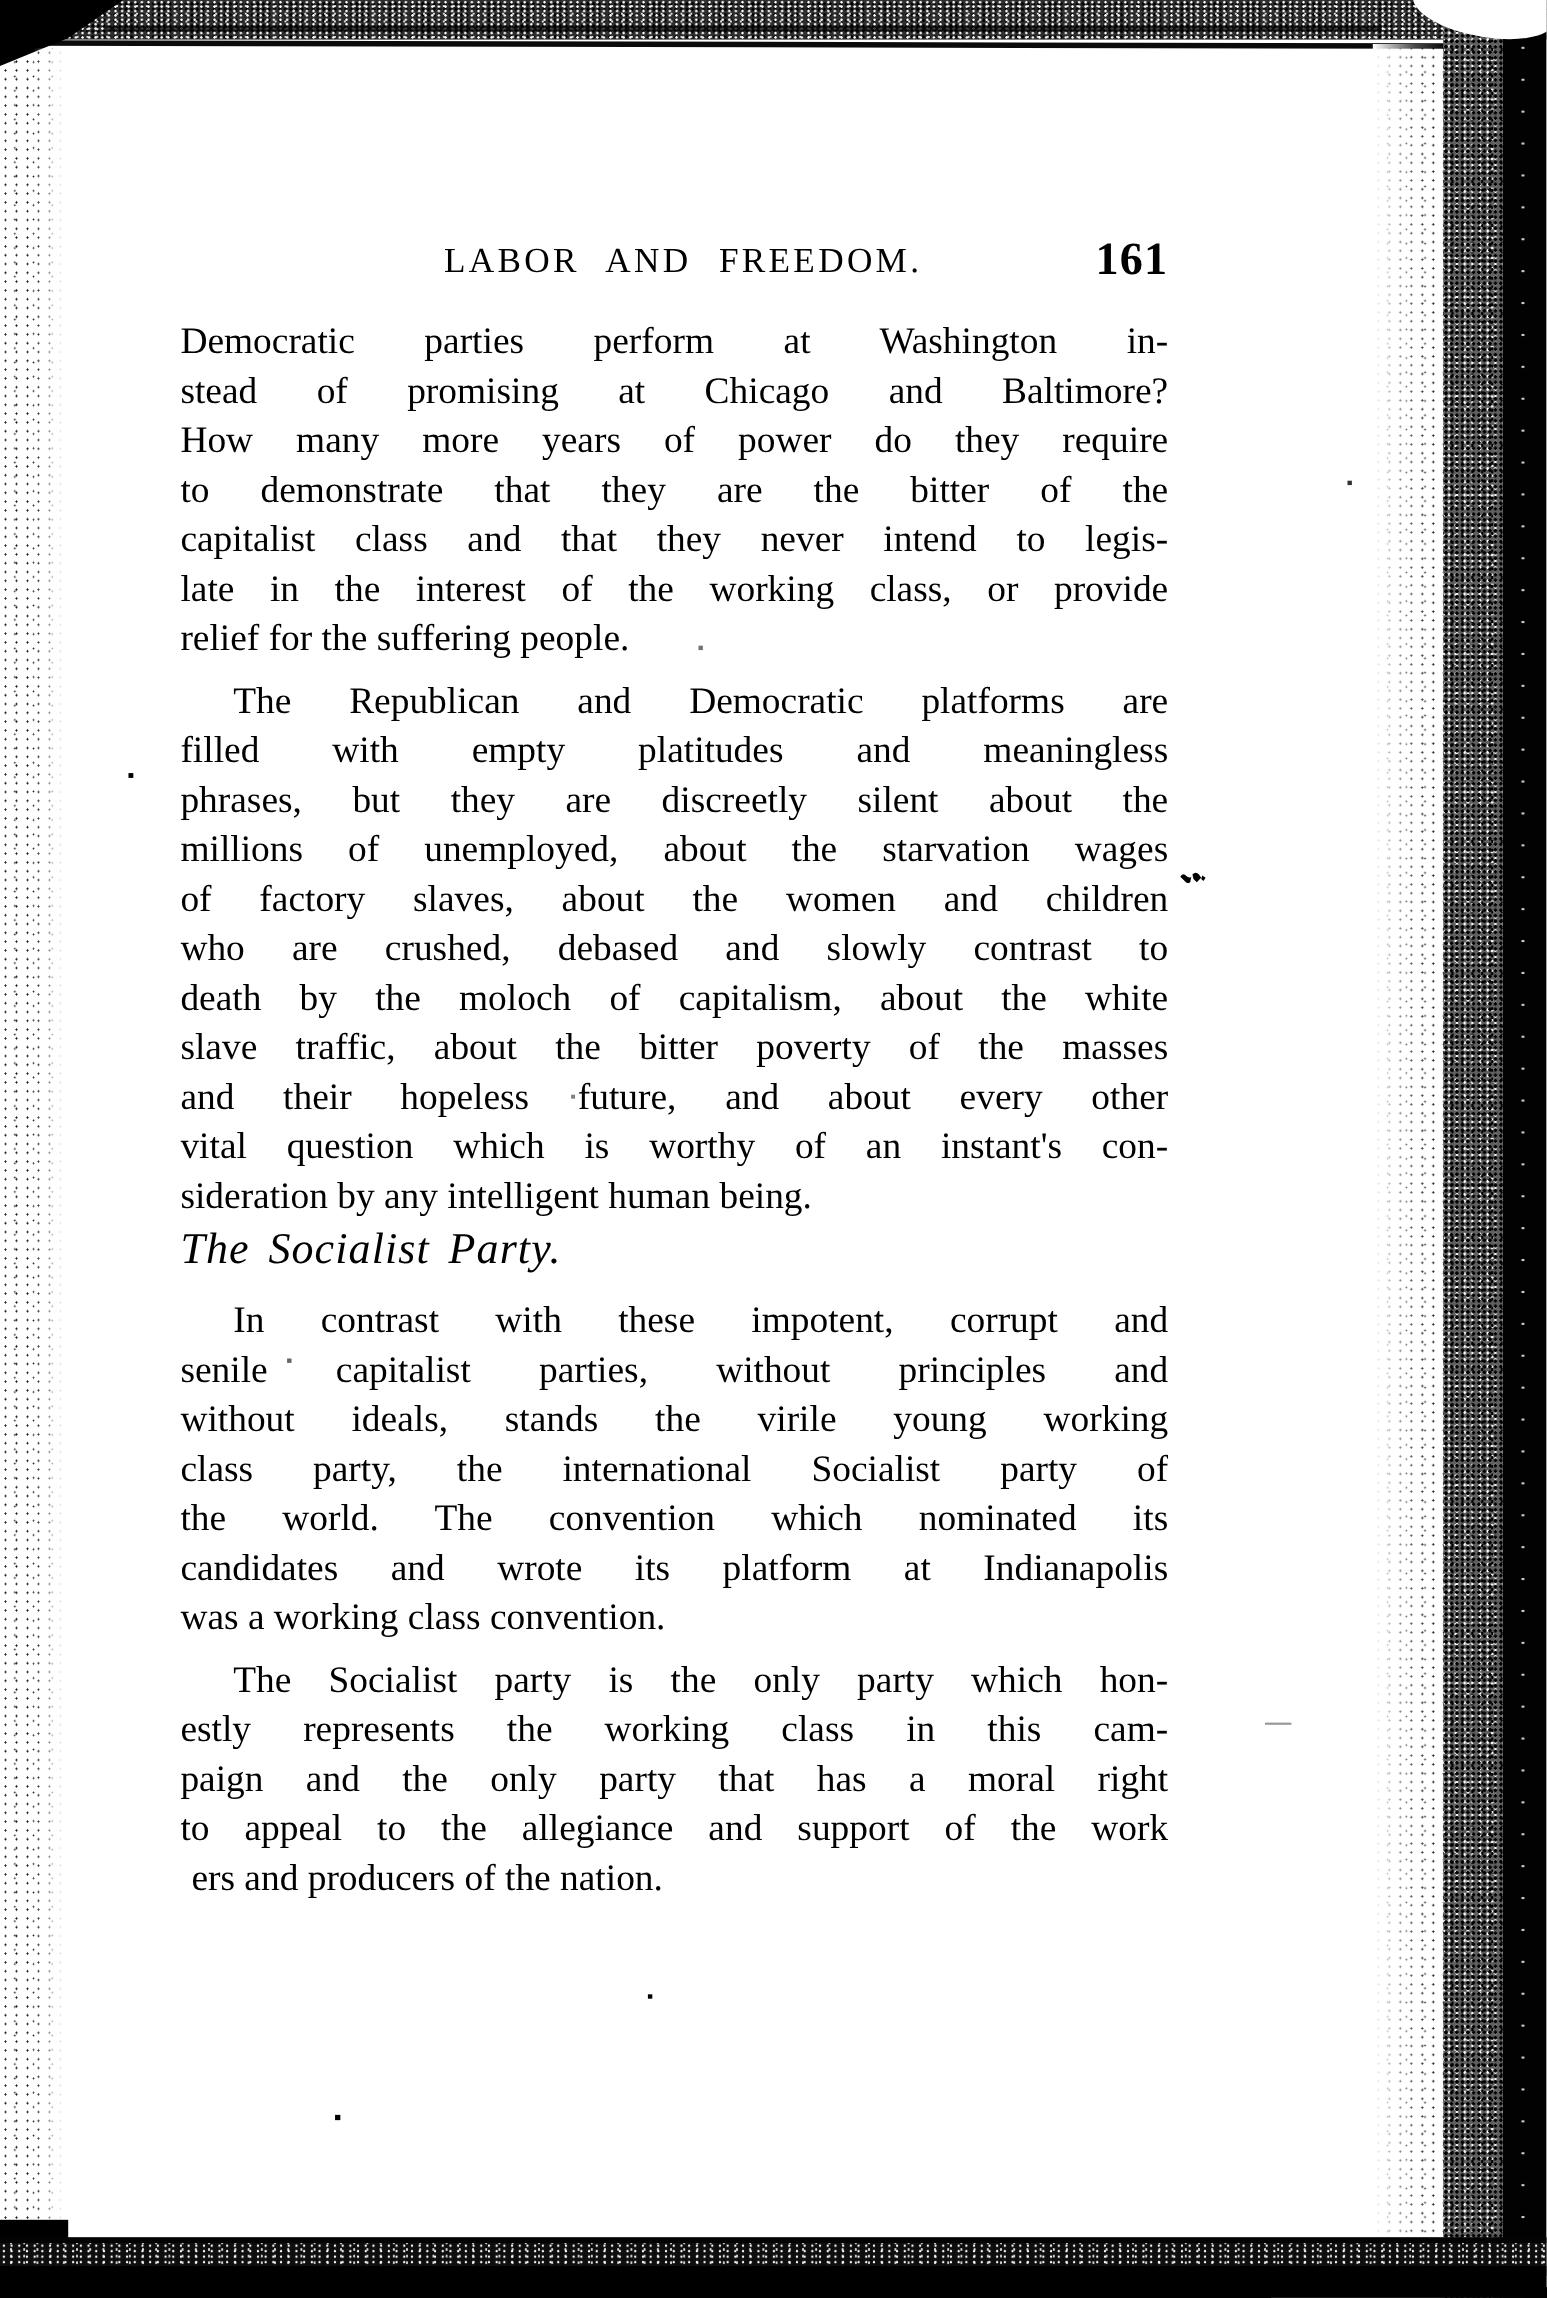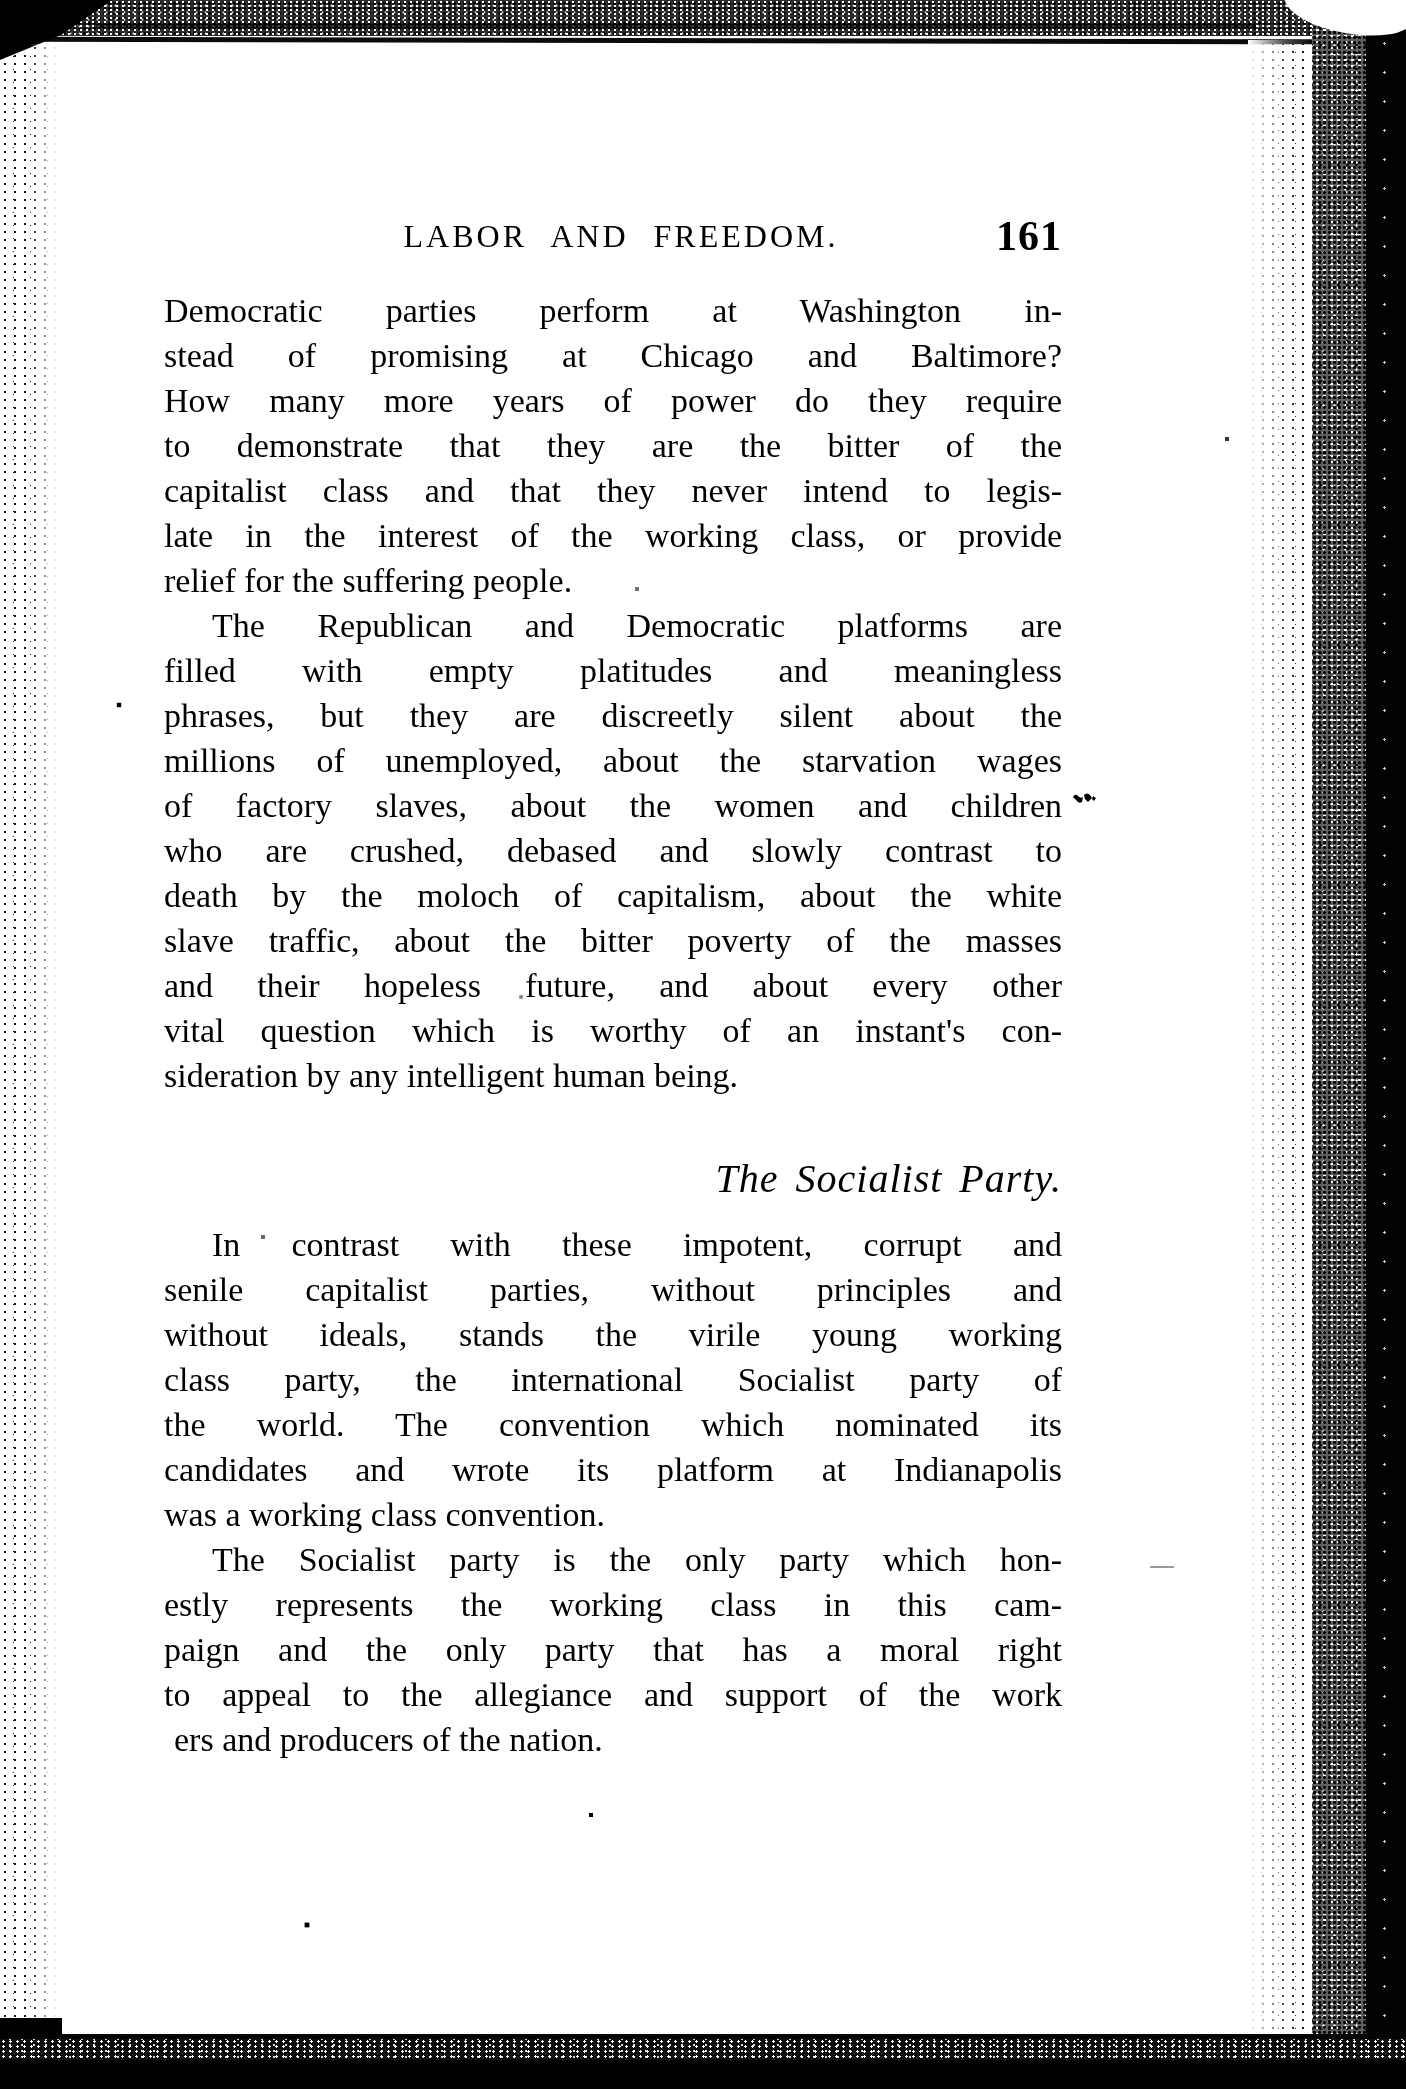--- a/index.html
+++ b/index.html
@@ -87,25 +87,25 @@
   .header-title{
     position:absolute;left:0;right:0;text-align:center;
     letter-spacing:3px;word-spacing:14px;transform:translateX(8px);
   }
   .page-number{position:absolute;right:0;top:-6px;font-size:42px;font-weight:bold;letter-spacing:1px;margin-left:40px;}
 
   .body-text{position:absolute;left:0;top:70px;width:898px;font-size:34px;}
   .para .line{height:45px;line-height:45px;overflow:hidden;text-align:justify;text-align-last:justify;}
   .para .line.last{text-align-last:left;}
   .para.indent .line:first-child{text-indent:48px;}
-  .para + .para{margin-top:0;}
+  .para + .para{margin-top:12px;}
   .para-4 .line.last{font-weight:normal;text-indent:10px;}
   .section-heading{
-    margin-top:56px;margin-bottom:18px;height:50px;line-height:50px;
-    text-align:right;font-style:italic;font-size:40px;letter-spacing:1px;word-spacing:6px;
+    margin-bottom:18px;height:50px;line-height:50px;
+    text-align:left;font-style:italic;font-size:40px;letter-spacing:1px;word-spacing:6px;
   }
 </style>
 </head>
 <body>
 
 <div class="scan">
 
   <div class="edge-top tex-dark"></div>
   <div class="edge-top-rule"></div>
   <div class="edge-top-rule2"></div>

